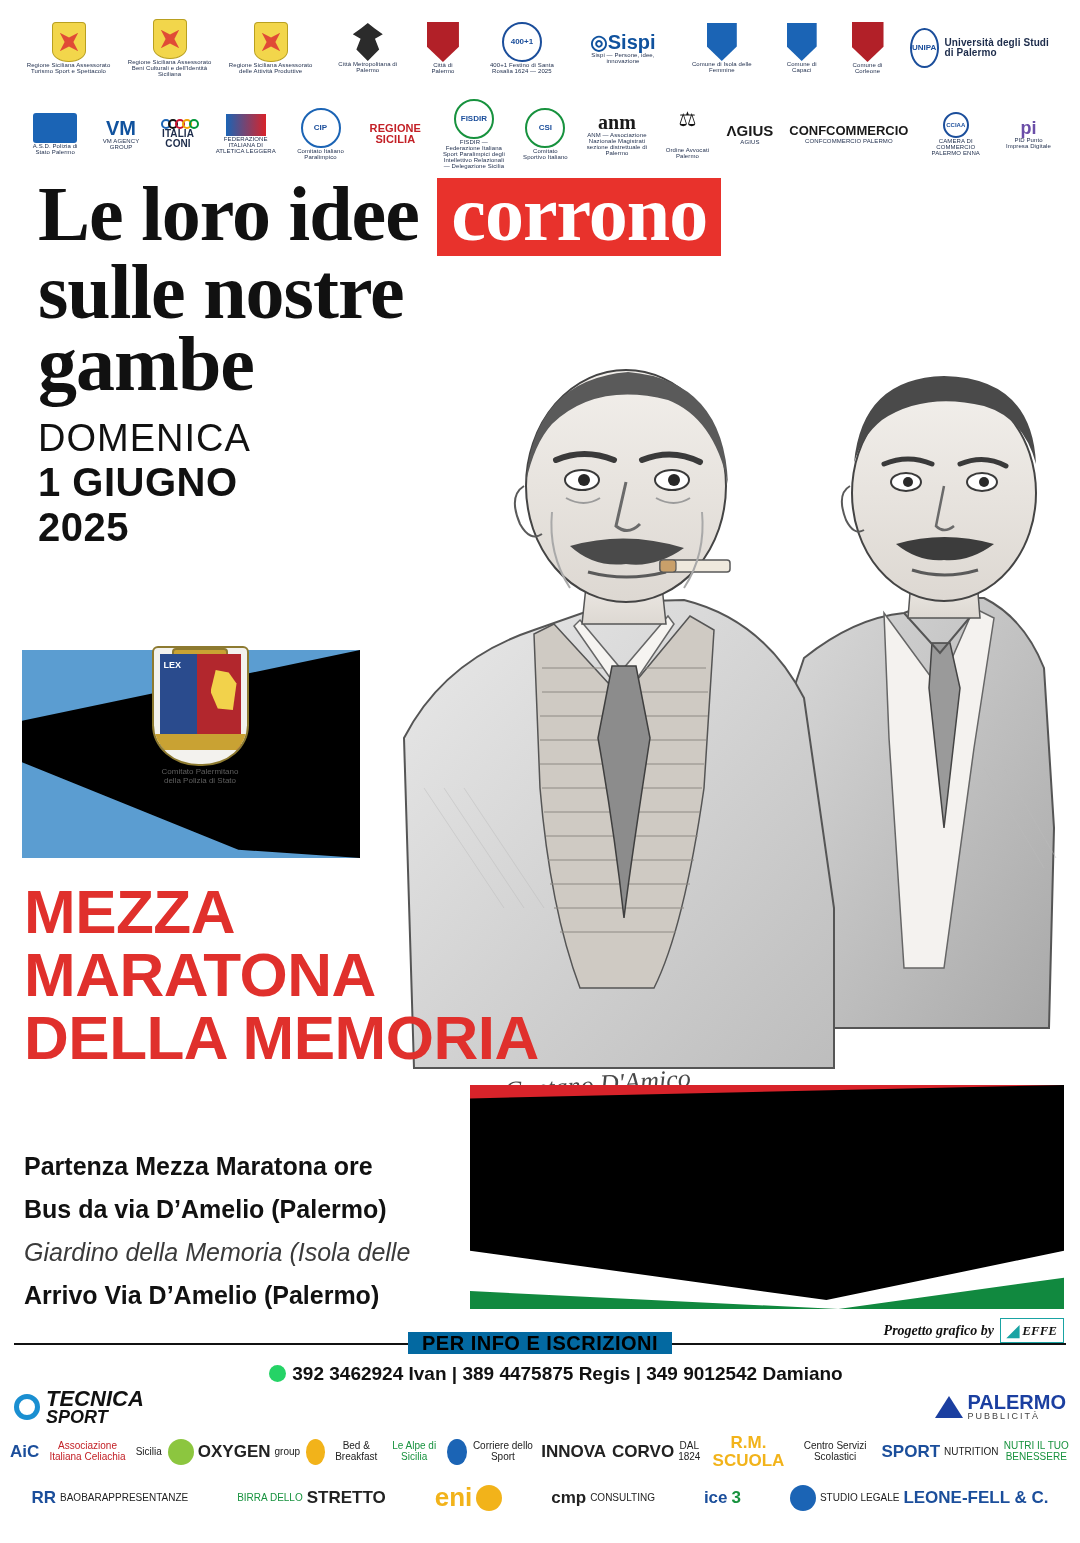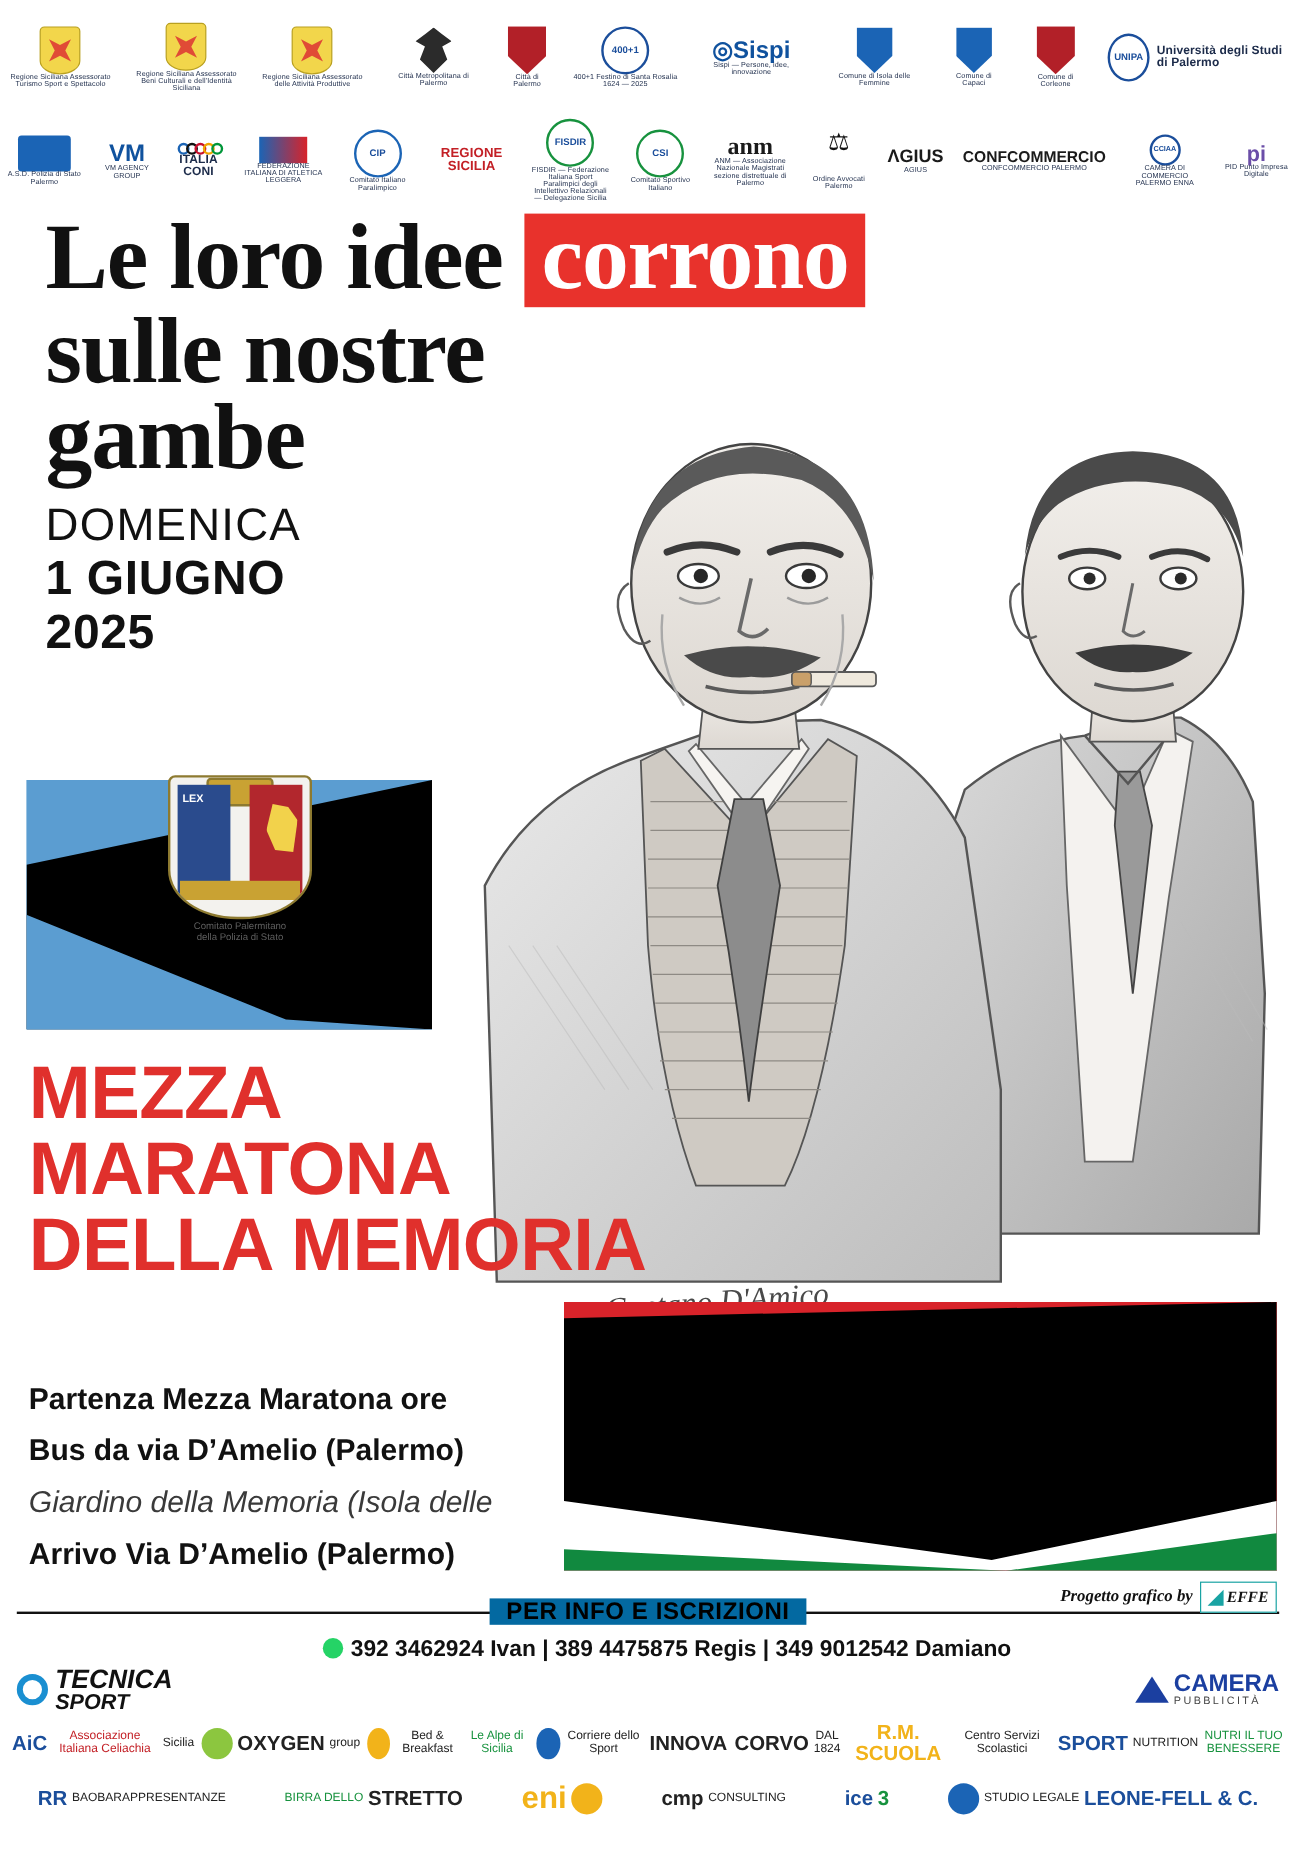--- a/index.html
+++ b/index.html
@@ -8,21 +8,21 @@
     font-family: "Liberation Sans", sans-serif;
     background: #ffffff;
     position: relative;
     overflow: hidden;
   }
   .poster { position: relative; width: 1080px; height: 1543px; background: #fff; }
 
   
   .logo-band {
     display: flex; align-items: center; justify-content: center;
-    gap: 16px; padding: 4px 6px;
+    gap: 16px; padding: 4px 26px;
   }
   .logo-band.row1 { height: 96px; }
   .logo-band.row2 { height: 76px; }
   .logo-item {
     display: flex; flex-direction: column; align-items: center; justify-content: center;
     text-align: center; line-height: 1.02;
     color: #1c2b4a;
   }
   .logo-item .cap { font-size: 6px; letter-spacing: .1px; max-width: 92px; }
   .logo-item .cap.big { font-size: 10px; font-weight: bold; }
@@ -88,21 +88,21 @@
   .polizia-block { position:absolute; left:22px; top:650px; width:338px; height:208px; }
   .pb-blue { position:absolute; inset:0; background:#5b9dd1; }
   .pb-black { position:absolute; inset:0; background:#000;
     clip-path: polygon(0 34%, 100% 0, 100% 100%, 0 100%);
   }
   .pb-white-swoosh { position:absolute; left:0; bottom:0; width:100%; height:100%;
     background:#5b9dd1;
     clip-path: polygon(0 54%, 64% 96%, 100% 100%, 0 100%);
   }
   .pb-crest { position:absolute; left:118px; top:-22px; width:120px; height:175px; }
-  .crest-body { width:120px; height:120px; margin:18px auto 0;
+  .crest-body { width:97px; height:120px; margin:18px auto 0;
     background:#f3f2ee; border:2px solid #8d7a30;
     border-radius:6px 6px 48% 48% / 6px 6px 34% 34%;
     position:relative; overflow:hidden; }
   .crest-left { position:absolute; left:6px; top:6px; width:44px; height:96px; background:#2a4b8d;}
   .crest-right { position:absolute; right:6px; top:6px; width:44px; height:96px; background:#b2272d;}
   .crest-lex { position:absolute; left:10px; top:12px; color:#fff; font-size:9px; font-weight:bold; }
   .crest-lion { position:absolute; right:10px; top:22px; width:26px;height:40px;background:#f2d24b;
     clip-path: polygon(20% 0,70% 6%,100% 34%,86% 100%,28% 96%,0 54%); }
   .crest-crown { position:absolute; left:50%; top:0; transform:translateX(-50%);
     width:56px;height:24px;background:#c9a233;border:2px solid #8d7a30;border-radius:4px; }
@@ -469,21 +469,21 @@
       <div class="tecnica">
         <div class="ring"></div>
         <div>
           <div class="t1">TECNICA</div>
           <div class="t2">SPORT</div>
         </div>
       </div>
       <div class="alessi">
         <div class="tri"></div>
         <div>
-          <div class="txt1">CAMERA</div>
+          <div class="txt1">PALERMO</div>
           <div class="txt2">PUBBLICITÀ</div>
         </div>
       </div>
     </div>
 
     <div class="sponsor-grid">
       <div class="sp">
         <span class="big blu">AiC</span>
         <span class="red">Associazione Italiana Celiachia</span>
         <span>Sicilia</span>

